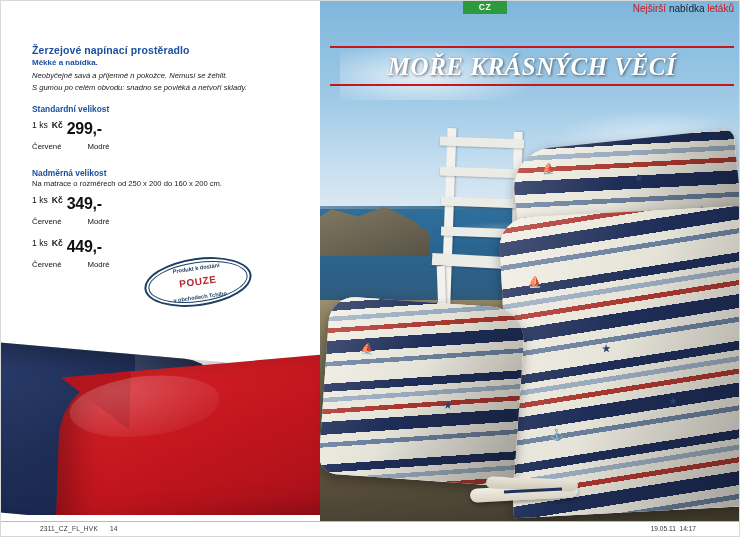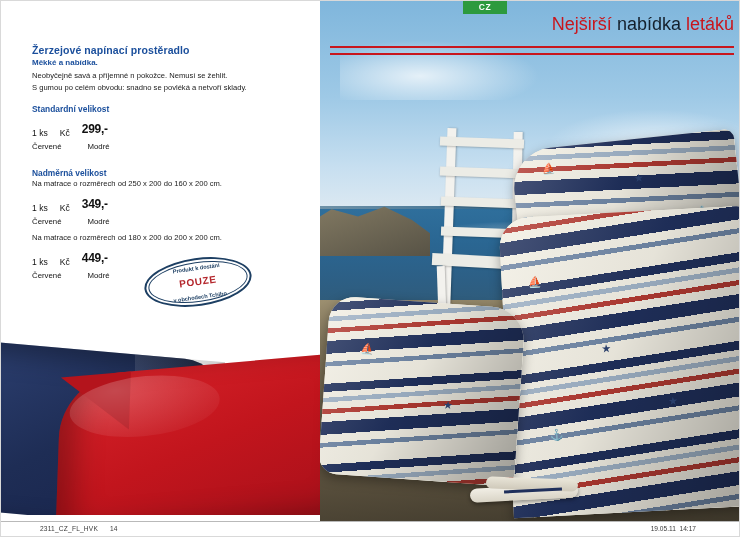--- a/index.html
+++ b/index.html
@@ -47,35 +47,35 @@
     font-weight: bold;
     color: #1b4f9c;
   }
   .size-desc {
     font-size: 7.6px;
     color: #1a1a1a;
     line-height: 11px;
   }
   .price-row {
     display: flex;
-    align-items: flex-end;
-    gap: 12px;
+    align-items: flex-start;
+    gap: 4px;
   }
   .price-row .qty {
     font-size: 8.6px;
     color: #111;
     font-weight: normal;
   }
   .price-row .cur {
     font-size: 8.6px;
     color: #111;
-    font-weight: normal;
+    font-weight: bold;
   }
   .price-row .amount {
-    font-size: 12px;
+    font-size: 16px;
     font-weight: bold;
     color: #111;
     letter-spacing: -0.3px;
     line-height: 18px;
   }
   .colors {
     display: flex;
     gap: 26px;
     font-size: 7.8px;
     color: #111;
@@ -326,22 +326,22 @@
     line-height: 30px;
     font-weight: bold;
     letter-spacing: -0.5px;
     white-space: nowrap;
   }
   #brand .logo .x { color: #14202c; }
   #brand .logo .letaky { color: #c8161d; }
   #brand .logo .dot { color: #14202c; }
   #brand .logo .cz { color: #14202c; }
   #brand .slogan {
-    font-size: 18px;
-    margin-top: 12px;
+    font-size: 10px;
+    margin-top: 1px;
     white-space: nowrap;
   }
   #brand .slogan .w1 { color: #c8161d; }
   #brand .slogan .w2 { color: #14202c; }
   #brand .slogan .w3 { color: #c8161d; }
   #cz-tab {
     position: absolute;
     left: 463px; top: 0;
     width: 44px; height: 14px;
     background: #2d9a3e;
@@ -414,21 +414,21 @@
 
 <div id="page">
 
   <div id="left-col">
 
     <div class="txt-block" style="top:44px;">
       <div class="prod-title">Žerzejové napínací prostěradlo</div>
       <div class="prod-sub">Měkké a nabídka.</div>
     </div>
 
-    <div class="txt-block" style="top:70px;">
+    <div class="txt-block" style="top:70px;font-style:italic;">
       <div class="desc">Neobyčejně savá a příjemné n pokožce. Nemusí se žehlit.</div>
       <div class="desc">S gumou po celém obvodu: snadno se povléká a netvoří sklady.</div>
     </div>
 
     <div class="txt-block" style="top:104px;">
       <div class="size-head">Standardní velikost</div>
       <div class="price-row" style="margin-top:6px;">
         <span class="qty">1 ks</span>
         <span class="cur">Kč</span>
         <span class="amount">299,-</span>
@@ -447,21 +447,20 @@
         <span class="cur">Kč</span>
         <span class="amount">349,-</span>
       </div>
       <div class="colors" style="margin-top:4px;">
         <span>Červené</span>
         <span>Modré</span>
       </div>
     </div>
 
     <div class="txt-block" style="top:232px;">
-      <div class="size-desc">Na matrace o rozměrech od 180 x 200 do 200 x 200 cm.</div>
       <div class="price-row" style="margin-top:6px;">
         <span class="qty">1 ks</span>
         <span class="cur">Kč</span>
         <span class="amount">449,-</span>
       </div>
       <div class="colors" style="margin-top:4px;">
         <span>Červené</span>
         <span>Modré</span>
       </div>
     </div>
@@ -539,20 +538,21 @@
 
     <div id="towels">
       <div class="t1"></div>
       <div class="t2"></div>
       <div class="band"></div>
     </div>
   </div>
 
   <div id="headline-wrap">
     <div id="hl-line-top"></div>
+    <div id="headline">MOŘE KRÁSNÝCH VĚCÍ</div>
     <div id="hl-line-bot"></div>
   </div>
 
   <div id="cz-tab">CZ</div>
 
   <div id="brand">
     <div class="slogan">
       <span class="w1">Nejširší</span>
       <span class="w2">nabídka</span>
       <span class="w3">letáků</span>

